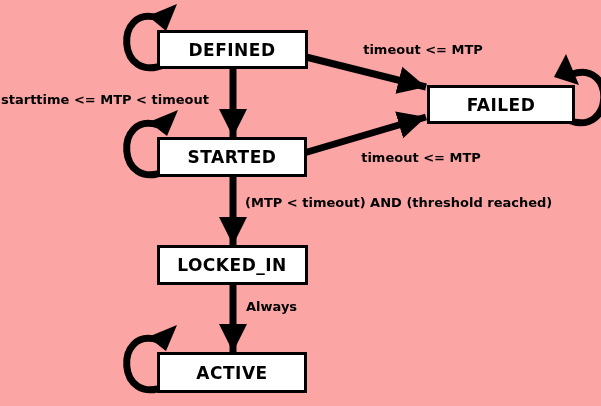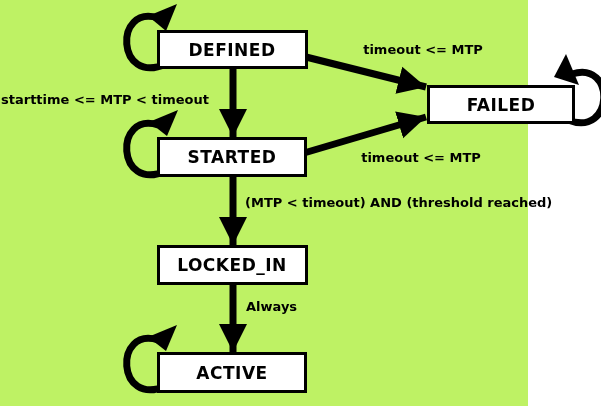--- a/index.html
+++ b/index.html
@@ -6,23 +6,23 @@
     margin: 0;
     padding: 0;
     background: #ffffff;
     width: 601px;
     height: 406px;
     overflow: hidden;
     font-family: "DejaVu Sans", sans-serif;
   }
   .diagram-wrap {
     position: relative;
-    width: 528px;
+    width: 601px;
     height: 406px;
-    background: #bef264;
+    background: #fca5a5;
   }
   svg { display: block; }
   .edge {
     stroke: #000000;
     stroke-width: 7;
     fill: none;
   }
   .loop {
     stroke: #000000;
     stroke-width: 7;

